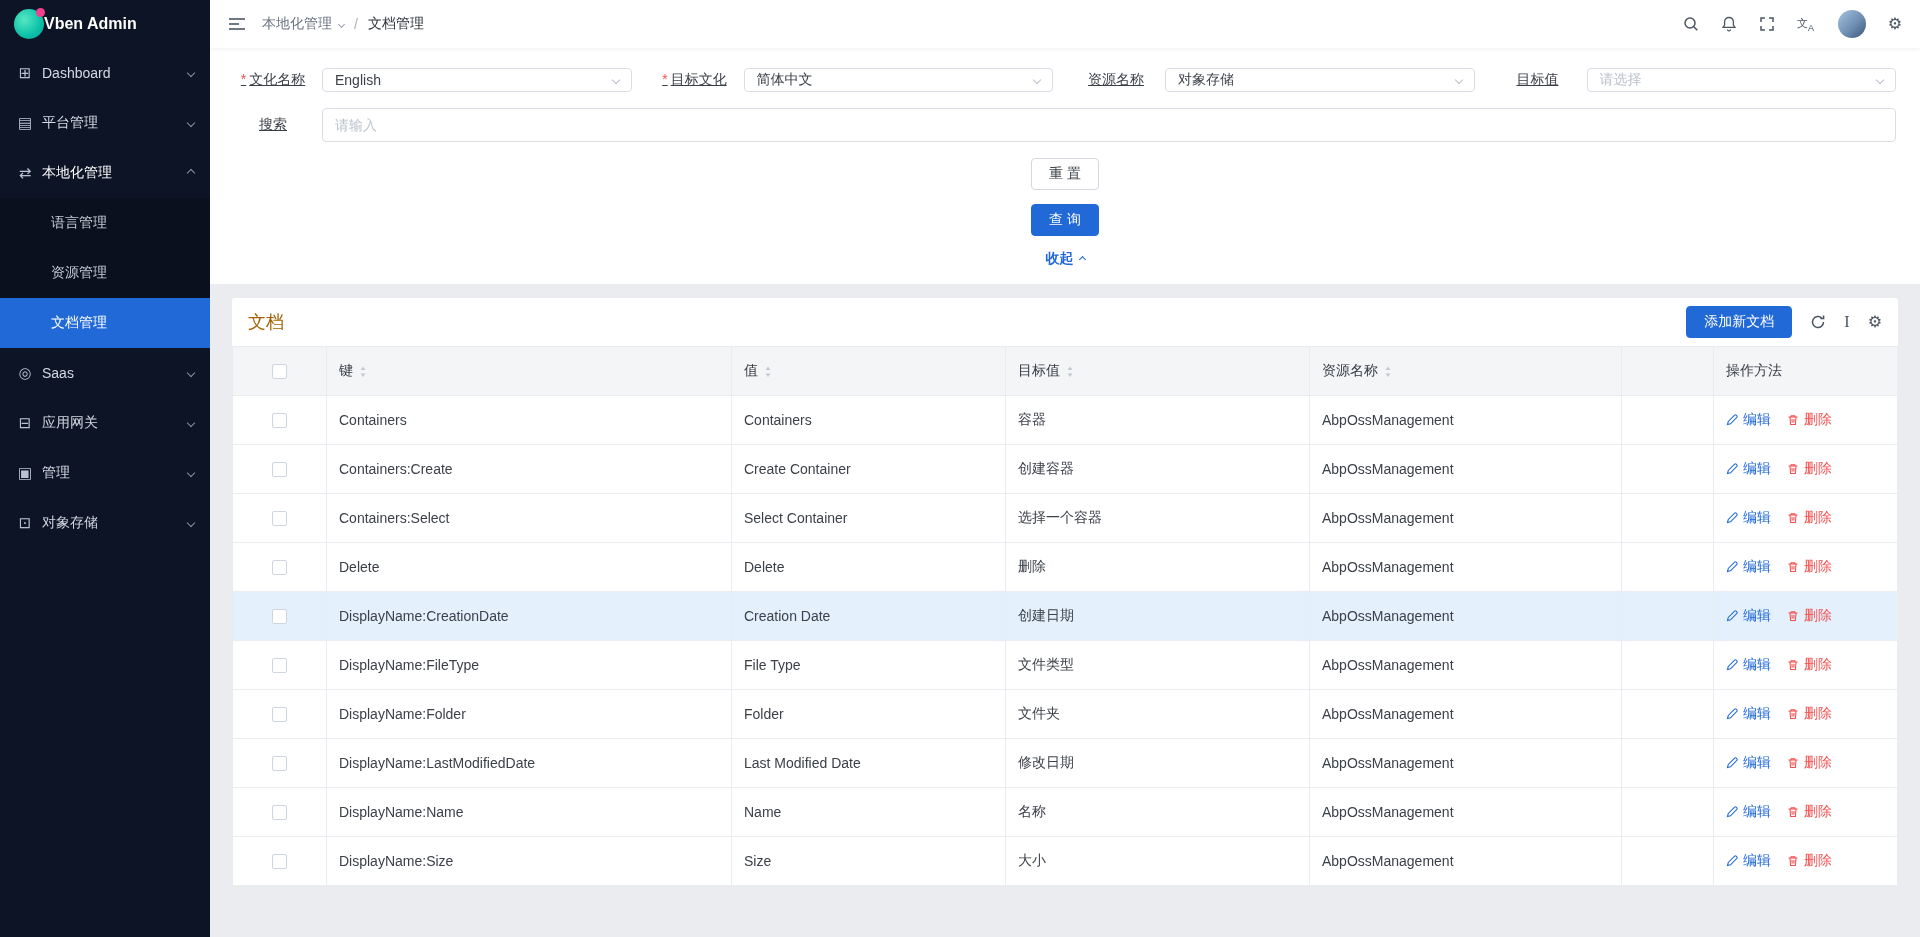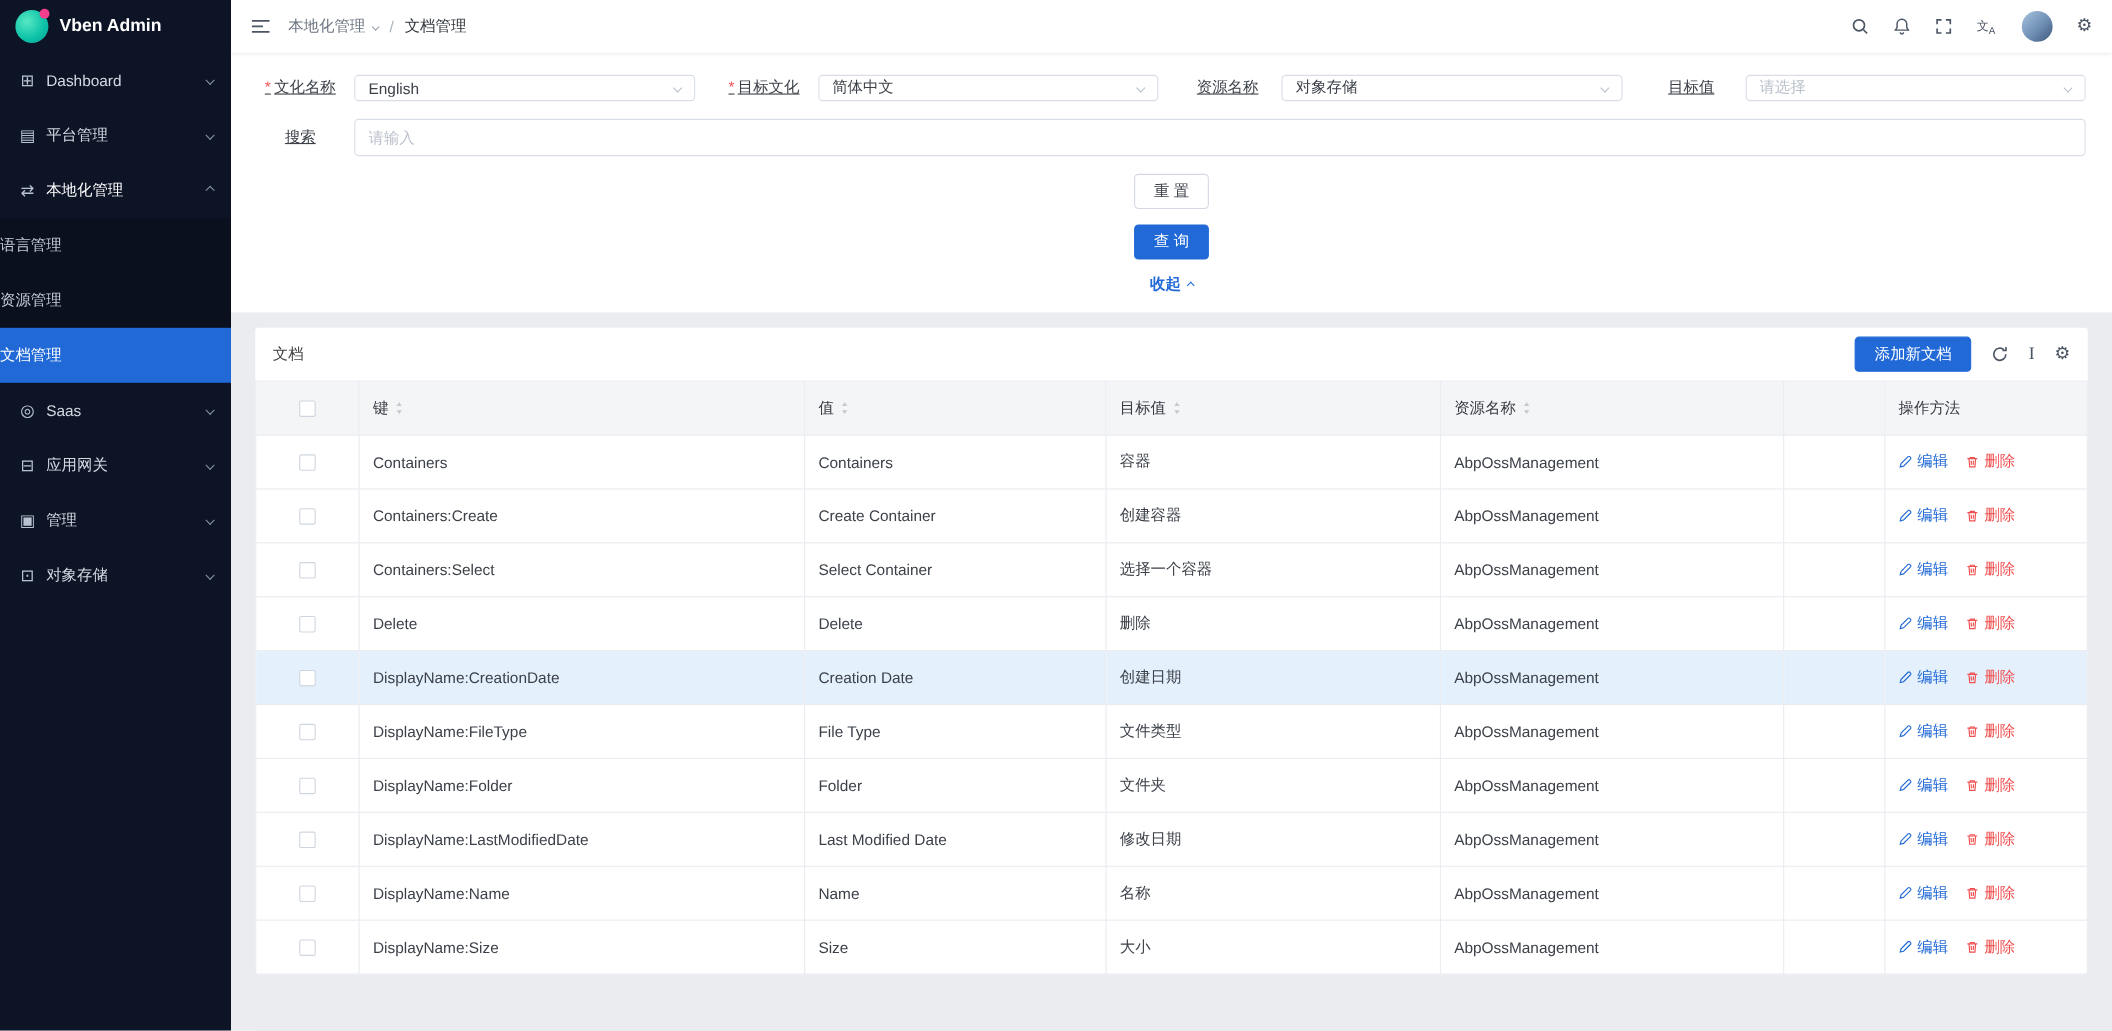--- a/index.html
+++ b/index.html
@@ -16,35 +16,35 @@
   }
   *{box-sizing:border-box;margin:0;padding:0;}
   html,body{width:1920px;height:937px;}
   body{
     font-family:"Liberation Sans","DejaVu Sans",sans-serif;
     font-size:14px;color:var(--text);background:var(--page-bg);
     display:flex;overflow:hidden;
   }
   
   .sidebar{width:210px;height:100%;background:var(--sidebar-bg);flex-shrink:0;color:#dfe3ea;}
-  .logo{height:48px;display:flex;align-items:center;gap:10px;padding:0 14px;}
+  .logo{height:48px;display:flex;align-items:center;padding:0 14px;}
   .logo-blob{width:30px;height:30px;border-radius:50%;position:relative;flex-shrink:0;
     background:radial-gradient(circle at 35% 35%,#56e8c3,#0cc2a8 58%,#0a9e97);}
   .logo-blob::after{content:"";position:absolute;right:-1px;top:-1px;width:9px;height:9px;border-radius:50%;background:#f43f8e;}
   .logo-title{font-size:16px;font-weight:bold;color:#fff;white-space:nowrap;}
   .menu-item{height:50px;display:flex;align-items:center;padding:0 16px;gap:8px;cursor:pointer;color:#d4d9e2;}
   .menu-item.expanded{color:#fff;}
   .mi-icon{width:18px;text-align:center;font-size:15px;color:#b9c2d0;flex-shrink:0;}
   .mi-label{flex:1;white-space:nowrap;overflow:hidden;}
   .chev{display:inline-block;width:7px;height:7px;border-right:1.5px solid currentColor;border-bottom:1.5px solid currentColor;transform:rotate(45deg);}
   .chev.up{transform:rotate(-135deg);}
   .chev.right{transform:rotate(-45deg);}
   .menu-item .chev{color:#87909f;width:6px;height:6px;}
   .submenu{background:var(--submenu-bg);}
-  .submenu-item{height:50px;display:flex;align-items:center;color:#c6ccd6;cursor:pointer;white-space:nowrap;}
+  .submenu-item{height:50px;display:flex;align-items:center;padding-left:51px;color:#c6ccd6;cursor:pointer;white-space:nowrap;}
   .submenu-item.active{background:var(--primary);color:#fff;}
   
   .main{flex:1;display:flex;flex-direction:column;height:100%;overflow:hidden;min-width:0;}
   .topbar{height:48px;background:#fff;display:flex;align-items:center;padding:0 18px;flex-shrink:0;box-shadow:0 1px 4px rgba(0,21,41,.08);position:relative;z-index:2;}
   .tb-left{display:flex;align-items:center;gap:16px;}
   .fold-btn{display:flex;align-items:center;cursor:pointer;}
   .breadcrumb{display:flex;align-items:center;gap:10px;color:#6a7380;}
   .crumb{display:flex;align-items:center;gap:7px;cursor:pointer;}
   .crumb .chev{width:5px;height:5px;color:#98a1ad;}
   .crumb-sep{color:#aab1bb;}
@@ -68,21 +68,21 @@
   .text-input{flex:1;height:34px;border:1px solid var(--input-border);border-radius:4px;padding:0 12px;font:inherit;color:var(--text);outline:none;}
   .text-input::placeholder{color:var(--placeholder);}
   .filter-actions{display:flex;justify-content:flex-end;align-items:center;gap:14px;flex-direction:column;}
   .btn{height:32px;padding:0 17px;border-radius:4px;border:1px solid #d4d9e1;background:#fff;color:var(--text);font:inherit;cursor:pointer;display:inline-flex;align-items:center;gap:6px;white-space:nowrap;}
   .btn-primary{background:var(--primary);border-color:var(--primary);color:#fff;}
   .link-collapse{color:var(--primary);display:inline-flex;align-items:center;gap:6px;cursor:pointer;font-weight:bold;}
   .link-collapse .chev{width:5px;height:5px;}
   
   .table-card{background:#fff;margin:14px 22px 0;border-radius:3px;flex-shrink:0;}
   .card-header{display:flex;align-items:center;height:48px;padding:0 16px;}
-  .card-title{font-size:14px;color:#404040;}
+  .card-title{font-size:18px;color:#a16207;}
   .card-tools{margin-left:auto;display:flex;align-items:center;gap:18px;}
   .tool-icon{color:#4b5563;font-size:16px;cursor:pointer;display:flex;align-items:center;line-height:1;}
   .serif-i{font-family:"Liberation Serif","DejaVu Serif",serif;font-size:16px;}
   table{width:100%;border-collapse:collapse;table-layout:fixed;}
   th,td{border:1px solid var(--border);height:49px;padding:0 12px;text-align:left;font-weight:normal;font-size:14px;color:var(--text);overflow:hidden;white-space:nowrap;}
   thead th{background:#f4f5f7;color:#363b43;}
   .th-inner{display:flex;align-items:center;gap:7px;}
   .th-inner.center{justify-content:flex-start;}
   .carets{display:inline-flex;flex-direction:column;gap:1px;line-height:0;}
   .carets span{font-size:6px;color:#c4c9d1;line-height:6px;transform:scaleX(1.35);}

